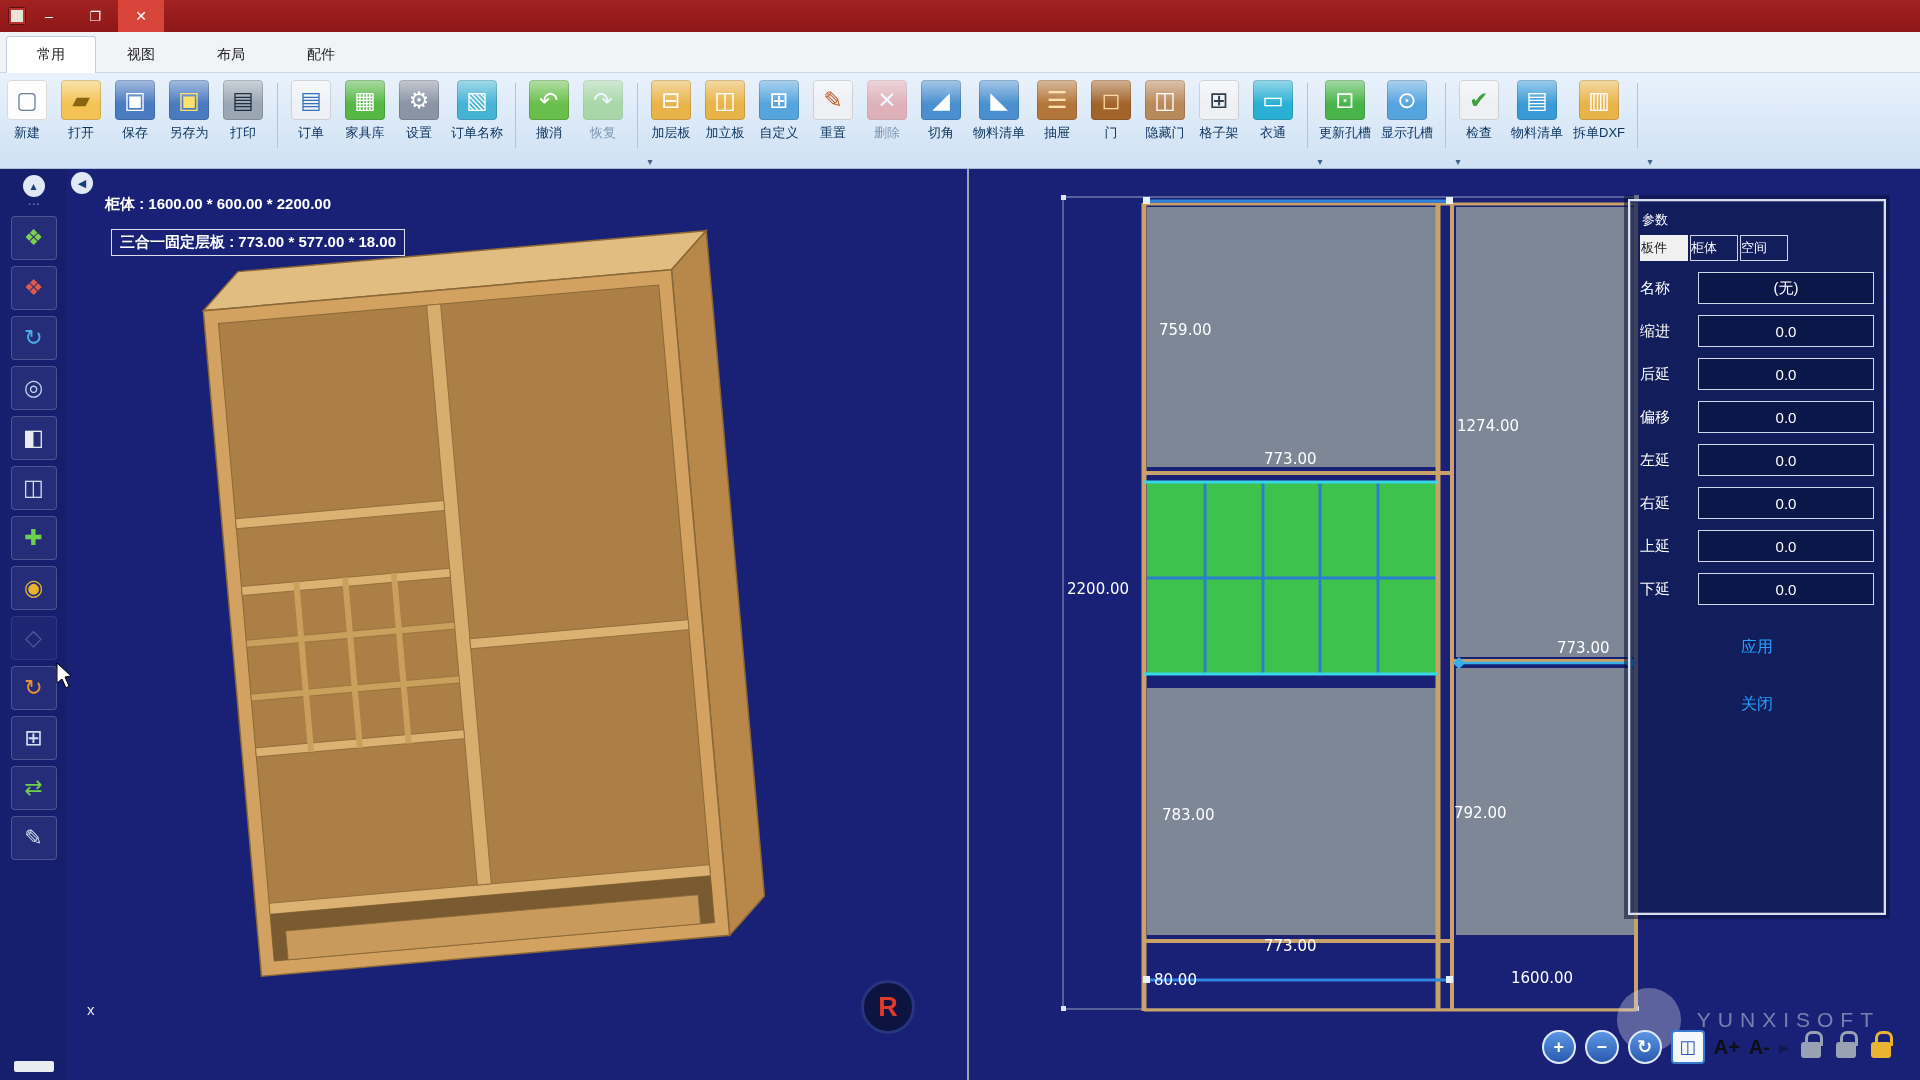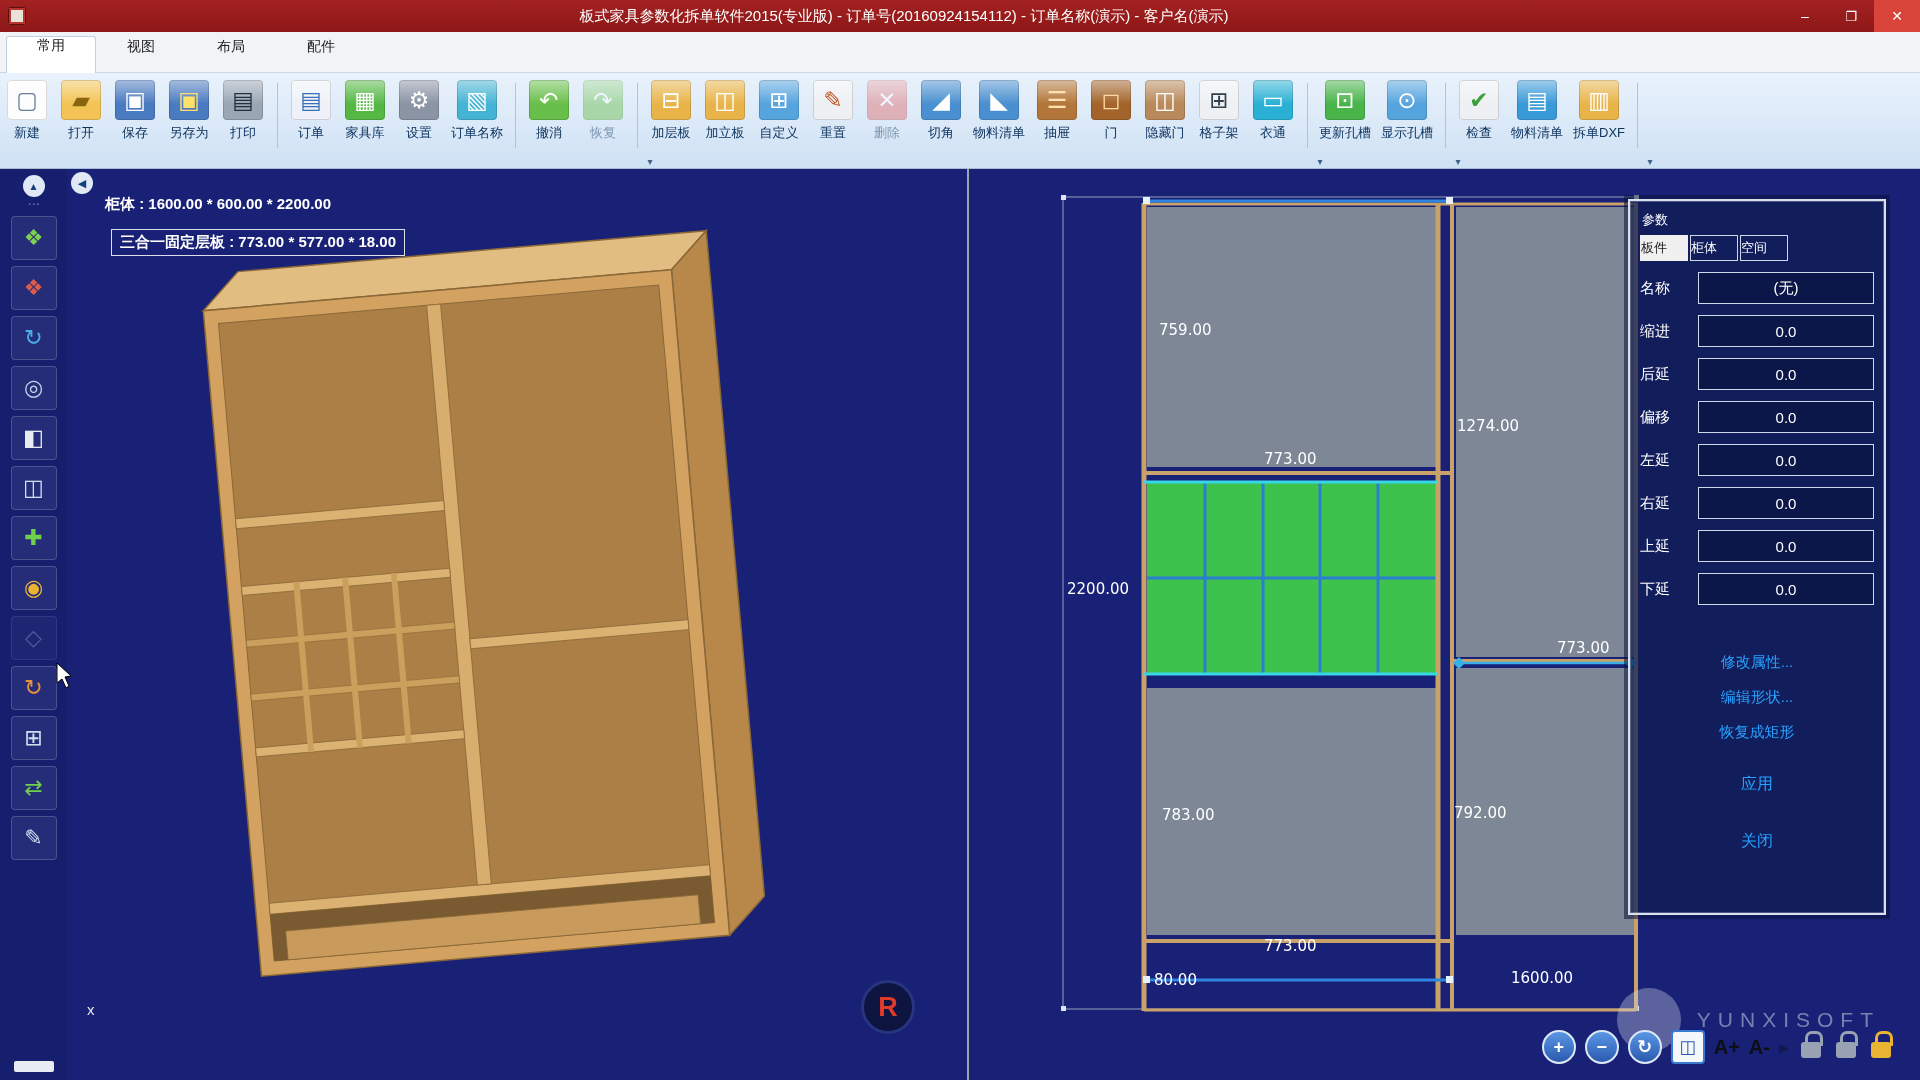--- a/index.html
+++ b/index.html
@@ -12,21 +12,21 @@
             box-shadow:inset 0 0 0 2px #b33;}
   .title-text{flex:1;text-align:center;color:#fff;font-size:15px;white-space:nowrap;overflow:hidden;}
   .wcontrols{display:flex;height:100%;}
   .wbtn{width:46px;height:100%;display:flex;align-items:center;justify-content:center;color:#fff;font-size:14px;}
   .wbtn.max{font-size:13px;}
   .wbtn.close{background:#d9443a;}
 
   
   .tabrow{height:40px;background:#f1f3f6;display:flex;align-items:flex-end;padding-left:6px;flex:0 0 auto;
           border-bottom:1px solid #c9d7e8;}
-  .tab{height:34px;min-width:88px;display:flex;align-items:flex-start;justify-content:center;font-size:14px;color:#222;
+  .tab{height:34px;min-width:88px;display:flex;align-items:center;justify-content:center;font-size:14px;color:#222;
        border:1px solid transparent;border-bottom:none;}
   .tab.active{background:#fff;border-color:#c2cfe0;border-radius:3px 3px 0 0;margin-bottom:-1px;height:36px;}
 
   
   .toolbar{height:95px;background:linear-gradient(#e9f2fc,#cfe1f4);display:flex;align-items:stretch;flex:0 0 auto;
            border-bottom:1px solid #a8bcd4;overflow:hidden;}
   .tbtn{display:flex;flex-direction:column;align-items:center;padding:7px 5px 4px;min-width:44px;position:relative;}
   .ticon{width:40px;height:40px;border-radius:4px;display:flex;align-items:center;justify-content:center;font-size:23px;
          background-color:#c8d6e6;background-image:linear-gradient(rgba(255,255,255,.5),rgba(255,255,255,0) 60%);
          box-shadow:inset 0 0 0 1px rgba(0,0,0,.14);}
@@ -118,21 +118,20 @@
   .statusbar{height:34px;background:#f0f0f0;border-top:1px solid #b8b8b8;display:flex;align-items:center;
              padding-left:12px;font-size:14px;color:#222;flex:0 0 auto;}
 </style>
 </head>
 <body>
 
 <div class="app">
 
   <div class="titlebar">
     <div class="app-icon"></div>
-    <div class="title-text">板式家具参数化拆单软件2015(专业版) - 订单号(20160924154112) - 订单名称(演示) - 客户名(演示)</div>
     <div class="wcontrols">
       <div class="wbtn min">–</div>
       <div class="wbtn max">❐</div>
       <div class="wbtn close">✕</div>
     </div>
   </div>
 
   <div class="tabrow">
 
       <div class="tab active">
@@ -666,28 +665,20 @@
               </div>
             </div>
 
             <div class="pp-row">
               <span class="pp-label">下延</span>
               <div class="pp-input">
                 <span>0.0</span>
               </div>
             </div>
           </div>
-        <div class="pp-links">
-
-            <div class="pp-link">修改属性...</div>
-
-            <div class="pp-link">编辑形状...</div>
-
-            <div class="pp-link">恢复成矩形</div>
-          </div>
         <div class="pp-action pp-apply">应用</div>
         <div class="pp-action pp-close">关闭</div>
       </div>
 
     </div>
   </div>
 
 
   <svg class="cursor-arrow" width="20" height="28">
     <polygon points="1,1 1,21 6,17 10,26 13,24 9,15 15,14" fill="#ffffff" stroke="#000000" stroke-width="1"></polygon>

